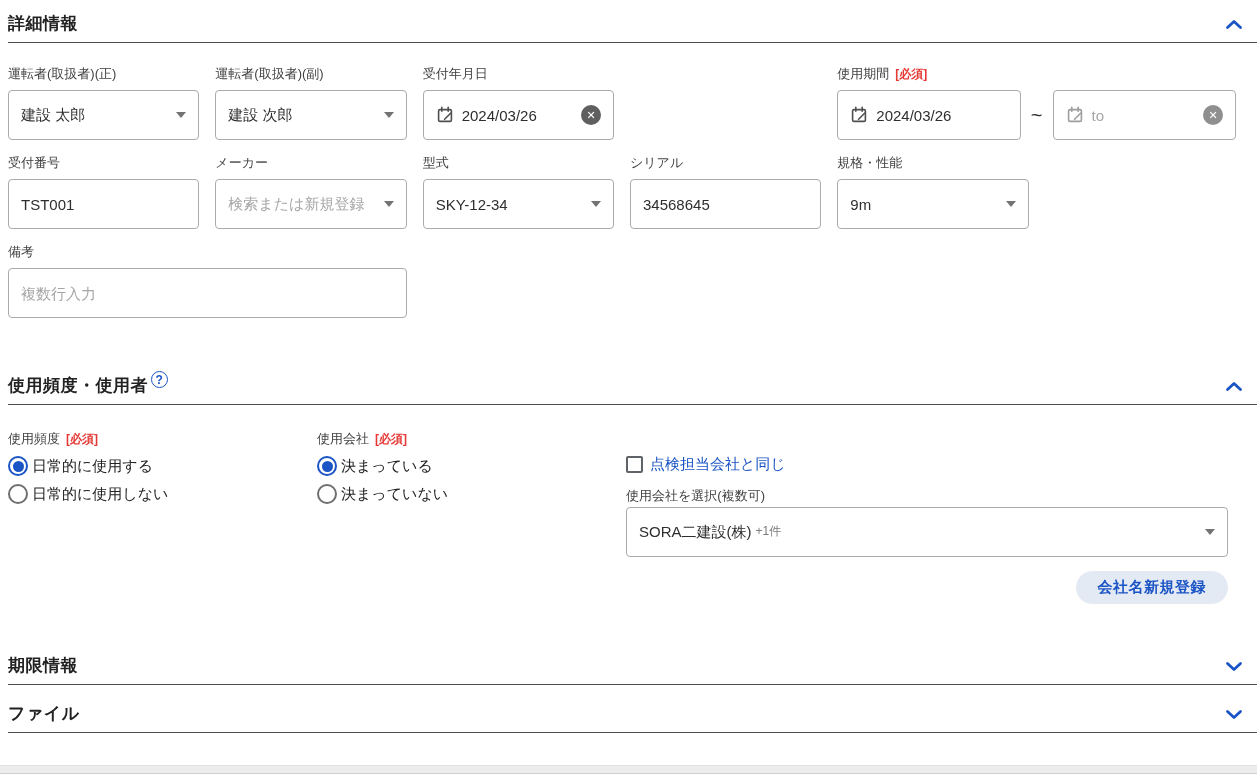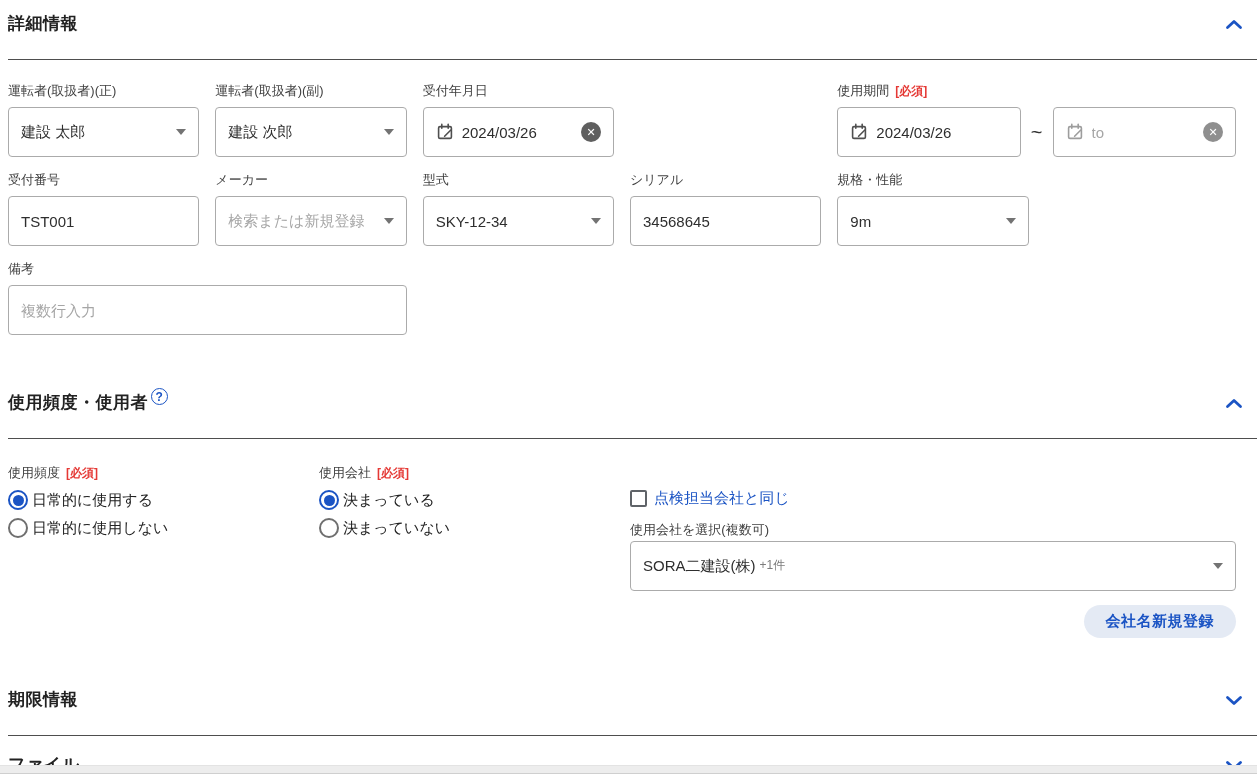--- a/index.html
+++ b/index.html
@@ -2,21 +2,21 @@
 <html lang="ja"><head>
 <meta charset="utf-8">
 <style>
   * { margin:0; padding:0; box-sizing:border-box; }
   html,body { width:1257px; height:774px; background:#fff; overflow:hidden;
     font-family:"Liberation Sans","DejaVu Sans",sans-serif; color:#2e2e2e; }
   .page { padding:12px 0 0 8px; }
 
   
   .sec-header { display:flex; justify-content:space-between; align-items:flex-end;
-    border-bottom:1.5px solid #4e4e4e; padding:0 14px 24px 0; cursor:pointer; }
+    border-bottom:1.5px solid #4e4e4e; padding:0 14px 7px 0; cursor:pointer; }
   .sec-title { font-size:17px; font-weight:bold; color:#222; letter-spacing:.5px; display:flex; align-items:flex-start; }
   .chev { flex:0 0 auto; margin-bottom:1px; }
 
   
   .fields { display:grid; grid-template-columns:repeat(6,1fr); column-gap:16px; row-gap:14px;
     padding-right:21px; margin-top:22px; }
   .cell {}
   .span2 { grid-column:span 2; }
   .label-row { font-size:13px; color:#3f3f3f; margin-bottom:7px; display:flex; align-items:center; gap:6px; }
   .req { color:#e53935; font-size:12px; font-weight:bold; }
@@ -41,21 +41,21 @@
   .range { display:flex; align-items:center; gap:10px; }
   .range .box { flex:1 1 0; }
   .tilde { font-size:20px; color:#333; flex:0 0 auto; }
 
   
   .sec2-header { margin-top:56px; }
   .help { width:17px; height:17px; border:1.5px solid #1b54c4; border-radius:50%; color:#1b54c4;
     font-size:12px; font-weight:bold; display:inline-flex; align-items:center; justify-content:center;
     margin-left:3px; transform:translateY(-3px); cursor:pointer; }
   .usage-grid { display:grid; grid-template-columns:repeat(4,1fr); column-gap:16px;
-    padding-right:21px; margin-top:25px; }
+    padding-right:29px; margin-top:25px; }
   .opt-row { display:flex; align-items:center; gap:4px; margin-top:8px; font-size:15px; color:#222; cursor:pointer; }
   .radio { flex:0 0 auto; width:20px; height:20px; border-radius:50%; border:2px solid #6f6f6f; position:relative; }
   .radio.checked { border-color:#1b54c4; }
   .radio.checked::after { content:''; position:absolute; inset:2.5px; border-radius:50%; background:#1b54c4; }
 
   .right-group { grid-column:3 / span 2; padding-top:25px; display:flex; flex-direction:column; }
   .chk-row { display:flex; align-items:center; gap:7px; font-size:15px; color:#1b54c4; cursor:pointer; }
   .checkbox { flex:0 0 auto; width:17px; height:17px; border:2px solid #5f6368; border-radius:2px; background:#fff; }
   .right-group .label-row { margin-top:13px; margin-bottom:2px; }
   .suffix { font-size:12px; color:#7c7c7c; margin-left:4px; transform:translateY(-2px); display:inline-block; }

